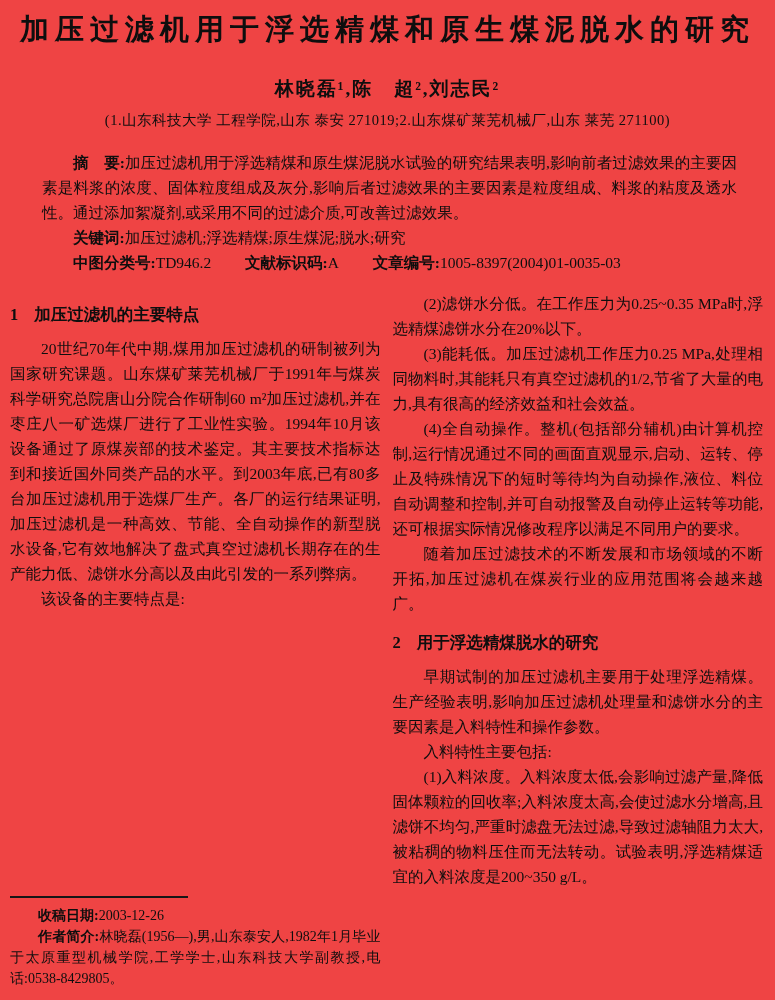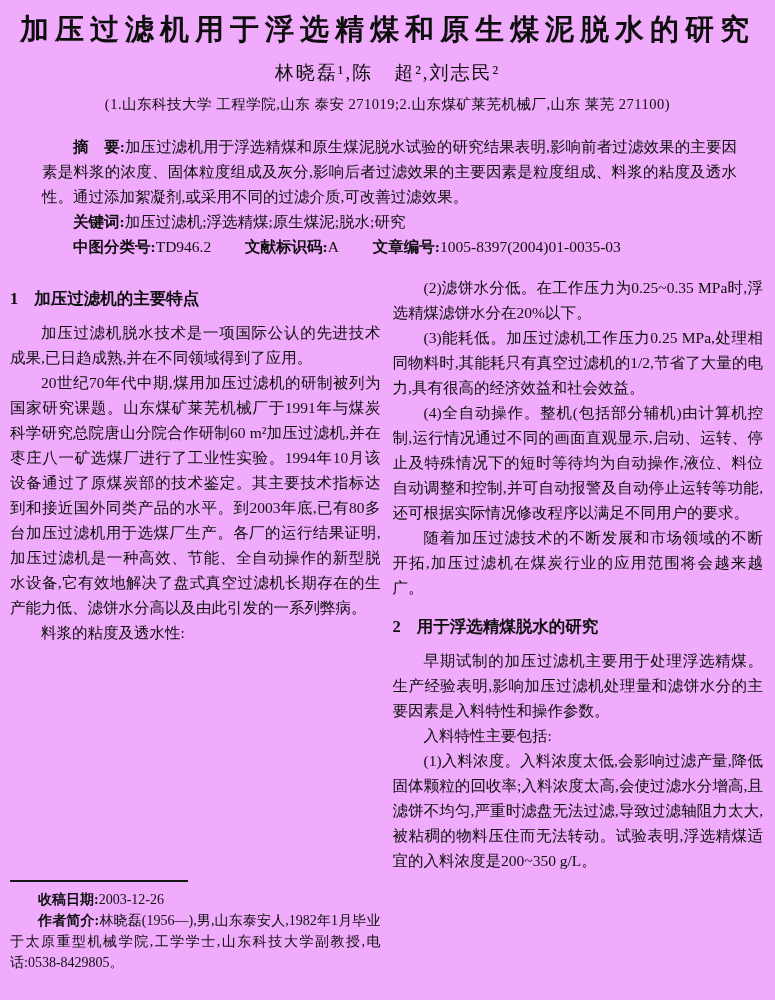--- a/index.html
+++ b/index.html
@@ -1,39 +1,40 @@
 <!DOCTYPE html>
 <html><head>
 <meta charset="utf-8">
 <style>
   * { margin:0; padding:0; box-sizing:border-box; }
   html,body { background:#e8e8e8; }
   .page {
     position:relative;
     width:775px; height:1000px;
     margin:0 auto;
-    background:#f0abfc;
+    background:#ef4444;
     color:#0e0e0e;
     font-family:"Liberation Serif","DejaVu Serif",serif;
     overflow:hidden;
   }
   
   .title {
     padding-top:8px;
     text-align:center;
     font-size:29px;
     font-weight:bold;
     letter-spacing:6px;
     line-height:42px;
   }
   .authors {
-    margin-top:10px;
+    margin-top:26px;
     text-align:center;
     font-size:19px;
     letter-spacing:2px;
+    font-weight:bold;
   }
   .affiliation {
     margin-top:9px;
     text-align:center;
     font-size:14.5px;
     letter-spacing:0.5px;
   }
   
   .abstract {
     margin:20px 38px 0 42px;
@@ -104,23 +105,22 @@
       <span class="pair"><b>文章编号:</b><span>1005-8397(2004)01-0035-03</span></span>
     </p>
   </div>
 
   <div class="columns">
 
     <div class="col">
       <div class="sec-heading">
         <span class="num">1</span><span>加压过滤机的主要特点</span>
       </div>
-      <p>加压过滤机脱水技术是一项国际公认的先进技术成果,已日趋成熟,并在不同领域得到了应用。</p>
       <p>20世纪70年代中期,煤用加压过滤机的研制被列为国家研究课题。山东煤矿莱芜机械厂于1991年与煤炭科学研究总院唐山分院合作研制60 m²加压过滤机,并在枣庄八一矿选煤厂进行了工业性实验。1994年10月该设备通过了原煤炭部的技术鉴定。其主要技术指标达到和接近国外同类产品的水平。到2003年底,已有80多台加压过滤机用于选煤厂生产。各厂的运行结果证明,加压过滤机是一种高效、节能、全自动操作的新型脱水设备,它有效地解决了盘式真空过滤机长期存在的生产能力低、滤饼水分高以及由此引发的一系列弊病。</p>
-      <p>料浆的粘度及透水性:</p>
+      <p>该设备的主要特点是:</p>
 
       <div class="footnote">
         <div class="footnote-rule"></div>
         <p><b>收稿日期:</b><span>2003-12-26</span></p>
         <p><b>作者简介:</b><span>林晓磊(1956—),男,山东泰安人,1982年1月毕业于太原重型机械学院,工学学士,山东科技大学副教授,电话:0538-8429805。</span></p>
       </div>
     </div>
 
     <div class="col">
       <p>(2)滤饼水分低。在工作压力为0.25~0.35 MPa时,浮选精煤滤饼水分在20%以下。</p>

